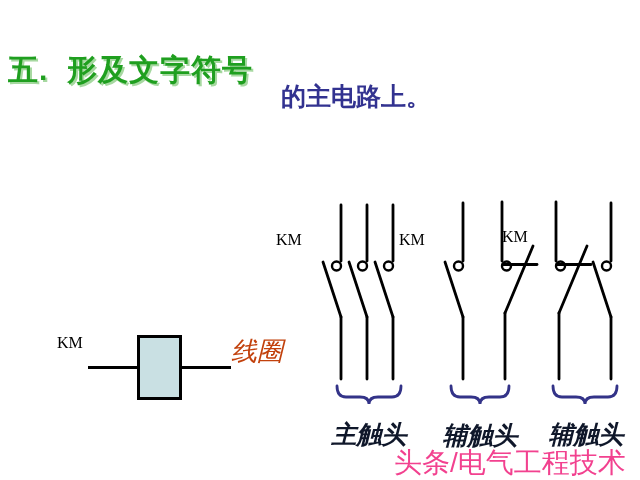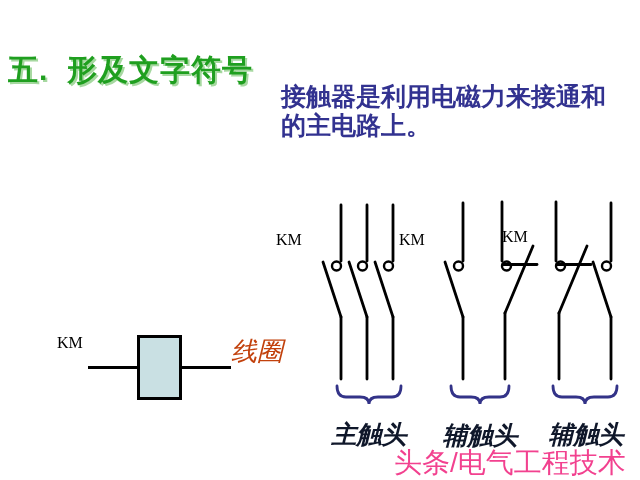--- a/index.html
+++ b/index.html
@@ -55,21 +55,20 @@
   svg path.brace{stroke:#333388;fill:none;stroke-width:2.8;}
 </style>
 </head>
 <body>
 
 <div class="slide">
 
   <div class="abs title">五.  形及文字符号</div>
 
   <div class="abs intro">
-    <div>接触器是利用电磁力来接通和</div>
     <div>的主电路上。</div>
   </div>
 
   <div class="abs caption">
   </div>
 
   <div class="abs km" style="left:57px;top:334px;">KM</div>
   <div class="abs coil-lead" style="left:88px;top:366px;width:50px;"></div>
   <div class="abs coil-box"></div>
   <div class="abs coil-lead" style="left:181px;top:366px;width:50px;"></div>

